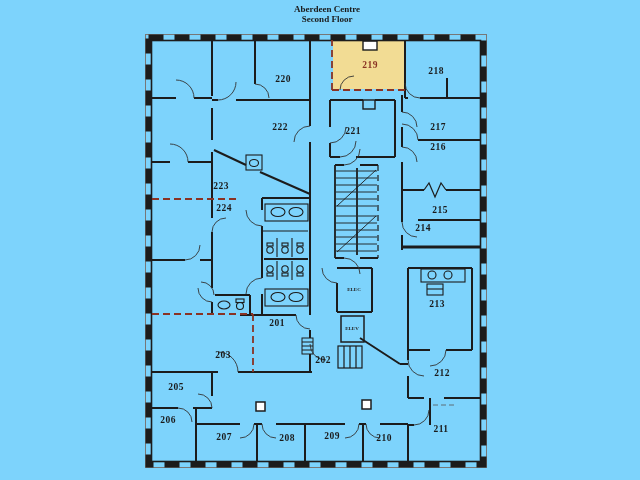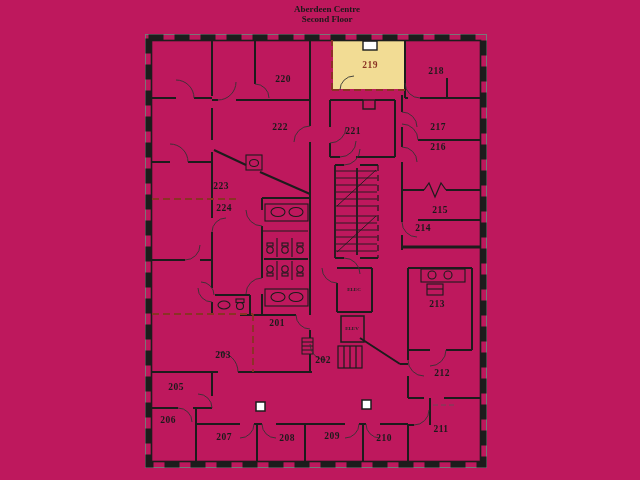--- a/index.html
+++ b/index.html
@@ -1,16 +1,16 @@
 <!DOCTYPE html>
 <html><head>
 <meta charset="utf-8">
 <style>
   html,body{margin:0;padding:0;background:#ffffff;}
-  .page{position:relative;width:640px;height:480px;background:#be185d;overflow:hidden;
+  .page{position:relative;width:640px;height:480px;background:#7dd3fc;overflow:hidden;
         font-family:"Liberation Serif", serif;}
   svg{position:absolute;left:0;top:0;}
   .title-text{font-family:"Liberation Serif", serif;font-weight:bold;font-size:9px;fill:#1a1a1a;}
   .room-num{font-family:"Liberation Serif", serif;font-weight:bold;font-size:9.5px;fill:#1a1a1a;
             text-anchor:middle;dominant-baseline:middle;letter-spacing:.5px;}
   .room-num.hl{fill:#8a3324;}
   .svc-label{font-family:"Liberation Serif", serif;font-weight:bold;font-size:5px;fill:#222;
              text-anchor:middle;dominant-baseline:middle;}
 </style>
 </head>

